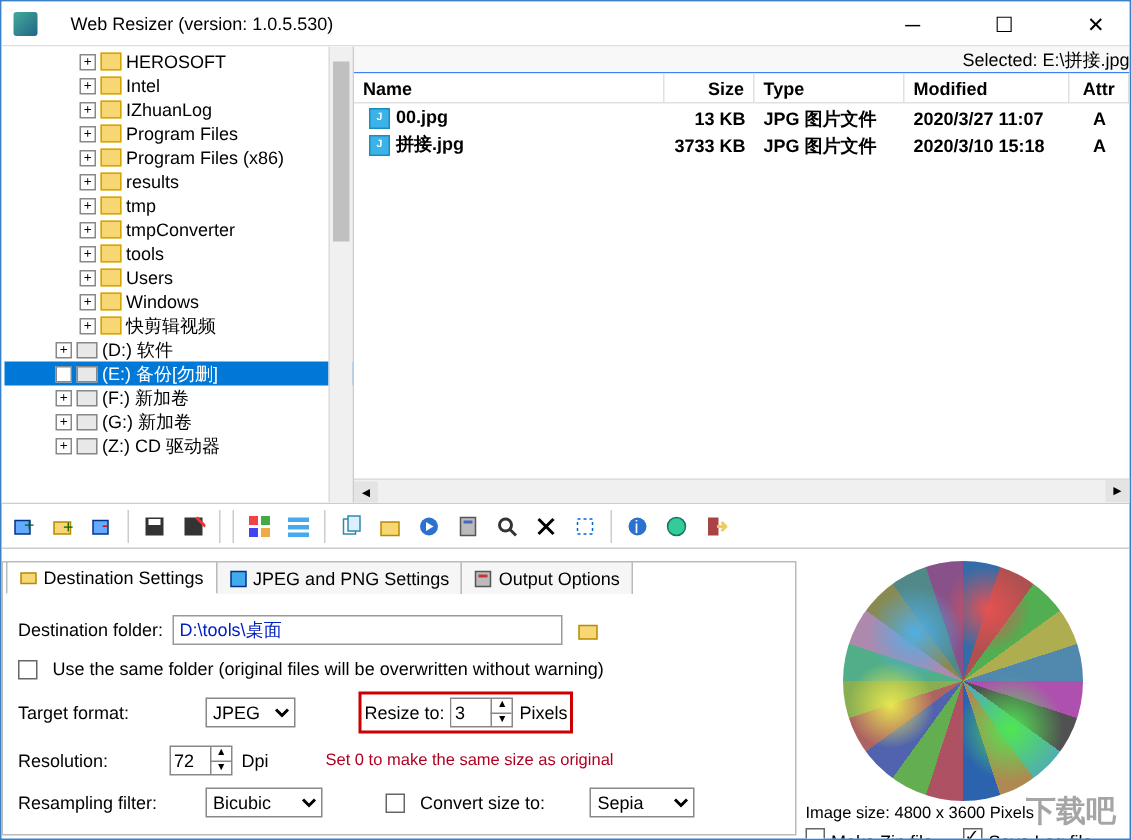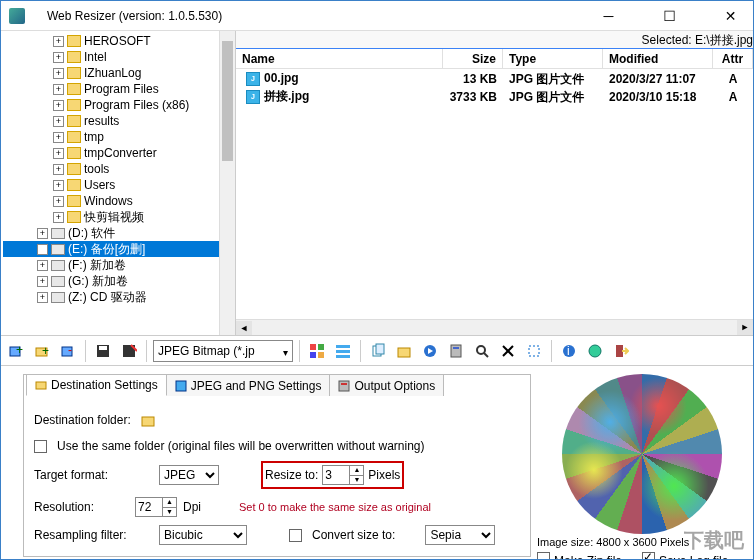--- a/index.html
+++ b/index.html
@@ -27,21 +27,21 @@
 .fl-row{height:18px; display:flex; line-height:18px;}
 .fl-row .ficon{width:14px;height:14px;background:#3bb3e8;border:1px solid #1a8cc0;margin:1px 4px 0 4px;font-size:7px;color:#fff;text-align:center;line-height:12px;}
 .fl-scrollh{position:absolute;left:0;right:0;bottom:0;height:16px;background:#f0f0f0;border-top:1px solid #ddd;}
 .fl-scrollh .lbtn,.fl-scrollh .rbtn{width:16px;height:15px;background:#e4e4e4;display:inline-block;text-align:center;line-height:15px;font-size:9px;}
 .fl-scrollh .rbtn{float:right;}
 .toolbar { height:30px; border-bottom:1px solid #ccc; display:flex; align-items:center; padding:0 4px; gap:4px;}
 .tbtn{width:22px;height:22px;border:1px solid transparent;display:flex;align-items:center;justify-content:center;}
 .tsep{width:1px;height:22px;background:#ccc;margin:0 2px;}
 .combo{height:22px;border:1px solid #888;background:#fff;padding:0 18px 0 4px;line-height:20px;position:relative;width:140px;}
 .combo::after{content:"▾";position:absolute;right:4px;top:2px;font-size:10px;}
-.bottom{display:flex;padding:8px 6px 4px 22px;gap:6px;height:195px;}
+.bottom{display:flex;padding:8px 6px 4px 0;gap:6px;height:195px;}
 .tabpanel{flex:1;border:1px solid #bbb;position:relative;padding-top:24px;}
 .tabs{position:absolute;top:-1px;left:2px;display:flex;}
 .tab{border:1px solid #bbb;border-bottom:none;background:#f6f6f6;padding:3px 8px;margin-right:-1px;display:flex;align-items:center;gap:4px;}
 .tab.active{background:#fff;border-bottom:1px solid #fff;position:relative;z-index:2;}
 .tab .ticon{width:12px;height:12px;}
 .tabbody{padding:10px 10px;}
 .row{display:flex;align-items:center;margin-bottom:8px;gap:6px;}
 .row label{min-width:95px;}
 input[type=text].wf{border:1px solid #999;height:20px;padding:0 4px;}
 .destfield{width:260px;color:#0020c0;}
@@ -256,21 +256,20 @@
         <rect x="4" y="3" width="8" height="4" fill="#fff"></rect>
       </svg>
     </div>
   <div class="tbtn">
       <svg width="16" height="16">
         <rect x="2" y="2" width="12" height="12" fill="#333"></rect>
         <path d="M10 2 l6 6" stroke="#e33" stroke-width="2"></path>
       </svg>
     </div>
   <div class="tsep"></div>
-  <div class="combo">JPEG Bitmap (*.jp</div>
   <div class="tsep"></div>
   <div class="tbtn">
       <svg width="16" height="16">
         <rect x="1" y="1" width="6" height="6" fill="#e44"></rect>
         <rect x="9" y="1" width="6" height="6" fill="#4a4"></rect>
         <rect x="1" y="9" width="6" height="6" fill="#44e"></rect>
         <rect x="9" y="9" width="6" height="6" fill="#ea4"></rect>
       </svg>
     </div>
   <div class="tbtn">
@@ -360,20 +359,21 @@
           <svg class="ticon" width="12" height="12">
             <rect x="1" y="1" width="10" height="10" fill="#bbb" stroke="#555"></rect>
             <rect x="3" y="3" width="6" height="2" fill="#c33"></rect>
           </svg>
           <span>Output Options</span>
         </div>
     </div>
     <div class="tabbody">
       <div class="row">
         <label>Destination folder:</label>
+        <input type="text" class="wf destfield" value="D:\tools\桌面" style="">
         <div class="tbtn">
             <svg width="16" height="16">
               <rect x="2" y="5" width="12" height="9" fill="#f7d774" stroke="#b80"></rect>
             </svg>
           </div>
       </div>
       <div class="row">
         <span class="chk"></span>
         <span>Use the same folder (original files will be overwritten without warning)</span>
       </div>
@@ -401,21 +401,21 @@
               <span>▲</span>
               <span>▼</span>
             </div>
         </div>
         <span style="width:30px">Dpi</span>
         <div style="width:14px"></div>
         <span class="rednote">Set 0 to make the same size as original</span>
       </div>
       <div class="row">
         <label>Resampling filter:</label>
-        <select style="width:88px"><option>Bicubic</option></select>
+        <select style="width:78px"><option>Bicubic</option></select>
         <div style="width:30px"></div>
         <span class="chk"></span>
         <span>Convert size to:</span>
         <select style="width:70px"><option>Sepia</option></select>
       </div>
     </div>
   </div>
 
   <div class="preview">
     <div class="previmg">

